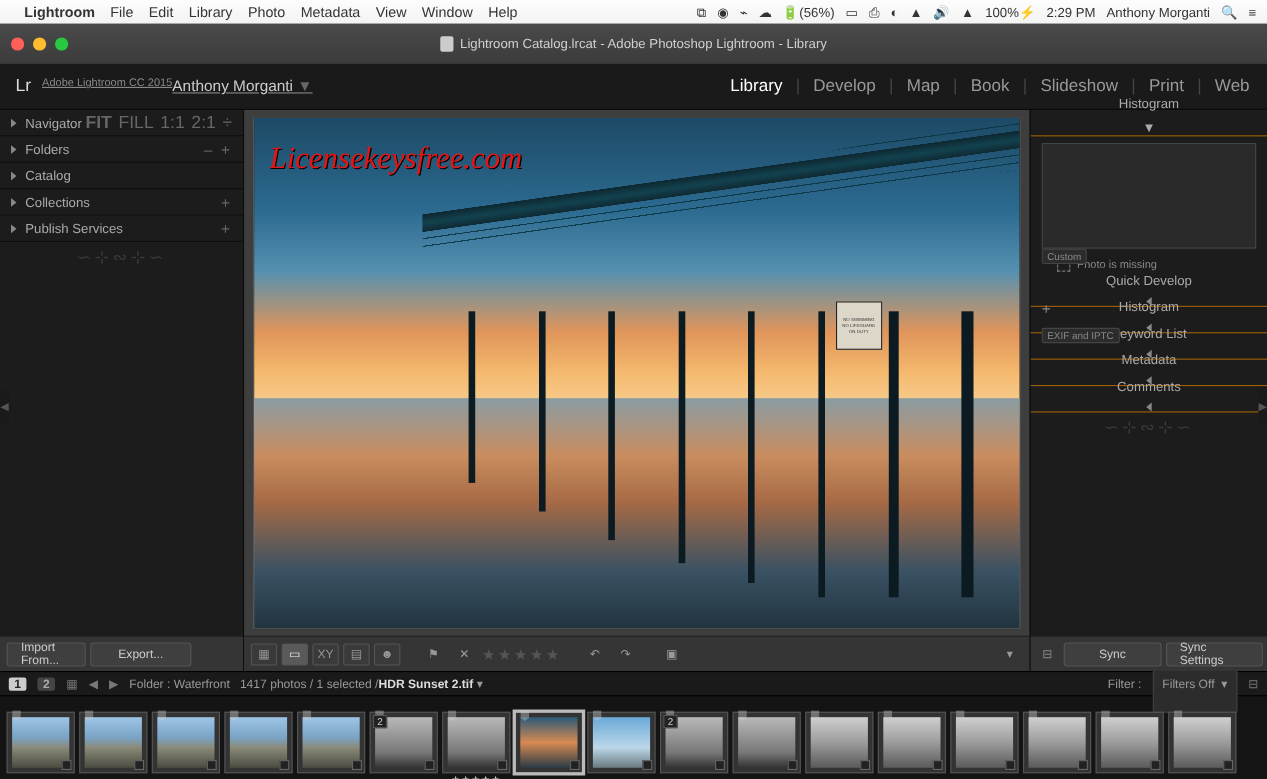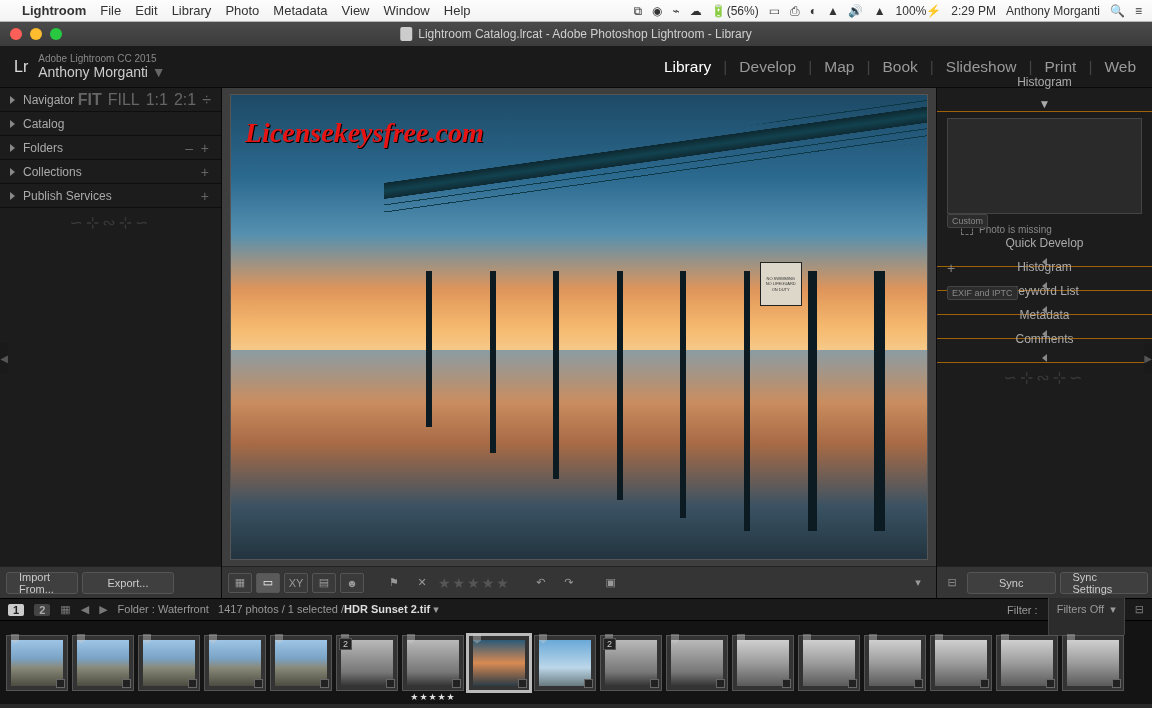--- a/index.html
+++ b/index.html
@@ -8,31 +8,31 @@
 
 .mac-menubar { height:22px; background:linear-gradient(#fdfdfd,#f3f3f3); border-bottom:1px solid #b5b5b5; display:flex; align-items:center; padding:0 10px; color:#333; font-size:13px; }
 .mac-menubar .apple { font-size:14px; margin-right:12px; }
 .mac-menubar .app { font-weight:bold; margin-right:14px; }
 .mac-menubar .mitem { margin-right:14px; cursor:default; }
 .mac-menubar .spacer { flex:1; }
 .mac-menubar .tray { display:flex; align-items:center; gap:10px; font-size:12px; }
 .mac-menubar .tray span { display:inline-flex; align-items:center; }
 
 
-.win-title { height:24px; background:linear-gradient(#4a4a4a,#3b3b3b); display:flex; align-items:center; position:relative; color:#cfcfcf; font-size:12px; }
+.win-title { height:36px; background:linear-gradient(#4a4a4a,#3b3b3b); display:flex; align-items:center; position:relative; color:#cfcfcf; font-size:12px; }
 .traffic { display:flex; gap:8px; padding-left:10px; }
 .traffic div { width:12px; height:12px; border-radius:50%; }
 .tl-red{background:#ff5f57;} .tl-yel{background:#febc2e;} .tl-grn{background:#28c840;}
 .win-title .title { position:absolute; left:50%; transform:translateX(-50%); display:flex; align-items:center; gap:6px; }
 .win-title .title .doc-ico { display:inline-block; width:12px; height:14px; background:#ccc; border-radius:2px; position:relative; }
 
 
 .app-header { height:42px; background:#1a1a1a; display:flex; align-items:center; padding:0 14px; border-bottom:1px solid #0a0a0a; }
 .app-header .lr-logo { font-family:"Myriad Pro",sans-serif; font-size:16px; color:#ddd; margin-right:10px; }
-.app-header .lr-meta { display:flex; flex-direction:column; font-size:10px; line-height:1.15; color:#888; }
+.app-header .lr-meta { display:flex; flex-direction:row; font-size:10px; line-height:1.15; color:#888;text-decoration:underline; }
 .app-header .lr-meta .owner { font-size:14px; color:#ccc; }
 .app-header .modules { margin-left:auto; display:flex; align-items:center; gap:10px; font-size:15.5px; color:#999; }
 .app-header .modules .mod { cursor:pointer; padding:0 2px; }
 .app-header .modules .mod.active { color:#fff; }
 .app-header .modules .sep { color:#444; }
 
 
 .main { display:flex; height:510px; background:#373737; }
 
 
@@ -40,21 +40,21 @@
 .panel-row { height:24px; display:flex; align-items:center; padding:0 10px; border-bottom:1px solid #0e0e0e; background:#1c1c1c; color:#aaa; font-size:12px; }
 .panel-row .tri { width:0;height:0;border-top:4px solid transparent;border-bottom:4px solid transparent;border-left:5px solid #888; margin-right:8px; }
 .panel-row .label { flex:1; }
 .panel-row .ext { color:#666; font-size:16px; display:flex; gap:6px; }
 .panel-row .pm { color:#666; font-size:14px; letter-spacing:2px; }
 .orn { height:28px; display:flex; justify-content:center; align-items:center; color:#3a3a3a; font-size:16px; letter-spacing:3px; }
 
 
 .center { flex:1; background:#3e3e3e; display:flex; flex-direction:column; }
 .loupe { flex:1; margin:6px 8px; background:#181818; border:1px solid #555; position:relative; overflow:hidden; }
-.watermark { position:absolute; top:22px; left:14px; font-family:Georgia,serif; font-size:28px; font-weight:bold; font-style:italic; color:#e81414; text-shadow:1px 1px 0 #000; z-index:5; }
+.watermark { position:absolute; top:22px; left:14px; font-family:Georgia,serif; font-size:28px; font-weight:normal; font-style:italic; color:#e81414; text-shadow:1px 1px 0 #000; z-index:5; }
 
 .sky { position:absolute; inset:0; background:linear-gradient(to bottom,#1d4a66 0%,#2c6a90 18%,#5590b0 30%,#e0955a 42%,#f5b96e 50%,#f6c988 55%,#9cbdd4 60%,#7099b6 68%); }
 .water { position:absolute; left:0; right:0; top:55%; bottom:0; background:linear-gradient(to bottom,#8a9ca3 0%,#c98d5f 25%,#a76a45 45%,#3a5263 75%,#22343f 100%); }
 .pier { position:absolute; top:0; right:0; width:78%; height:58%; }
 .pier .deck { position:absolute; top:0; right:0; width:100%; height:46%; background:linear-gradient(-8deg,transparent 0%,transparent 48%,#0f2a33 48.2%,#12424f 52%,#0d2830 56%,transparent 56.2%); }
 .pier .rail { position:absolute; top:0; right:0; width:100%; height:44%; background:repeating-linear-gradient(-8deg,transparent 0 6px,#0b3540 6px 7px); clip-path:polygon(0 80%,100% 0,100% 40%,0 100%); opacity:.9; }
 .pylons { position:absolute; top:38%; left:28%; right:6%; bottom:6%; display:flex; justify-content:space-between; }
 .pylons div { width:6px; background:#0c1b22; transform-origin:top; }
 .sign { position:absolute; top:36%; right:18%; width:42px; height:44px; background:#ddd7c9; border:1px solid #222; font-size:4px; color:#333; display:flex; flex-direction:column; justify-content:center; align-items:center; line-height:1.3; }
 
@@ -186,26 +186,26 @@
       <span class="ext">
         <b>FIT</b>
         <span>FILL</span>
         <span>1:1</span>
         <span>2:1</span>
         <span>÷</span>
       </span>
     </div>
     <div class="panel-row">
         <span class="tri"></span>
-        <span class="label">Catalog</span>
+        <span class="label">Folders</span>
+        <span class="pm">– +</span>
       </div>
     <div class="panel-row">
         <span class="tri"></span>
-        <span class="label">Folders</span>
-        <span class="pm">– +</span>
+        <span class="label">Catalog</span>
       </div>
     <div class="panel-row">
         <span class="tri"></span>
         <span class="label">Collections</span>
         <span class="pm">+</span>
       </div>
     <div class="panel-row">
         <span class="tri"></span>
         <span class="label">Publish Services</span>
         <span class="pm">+</span>

